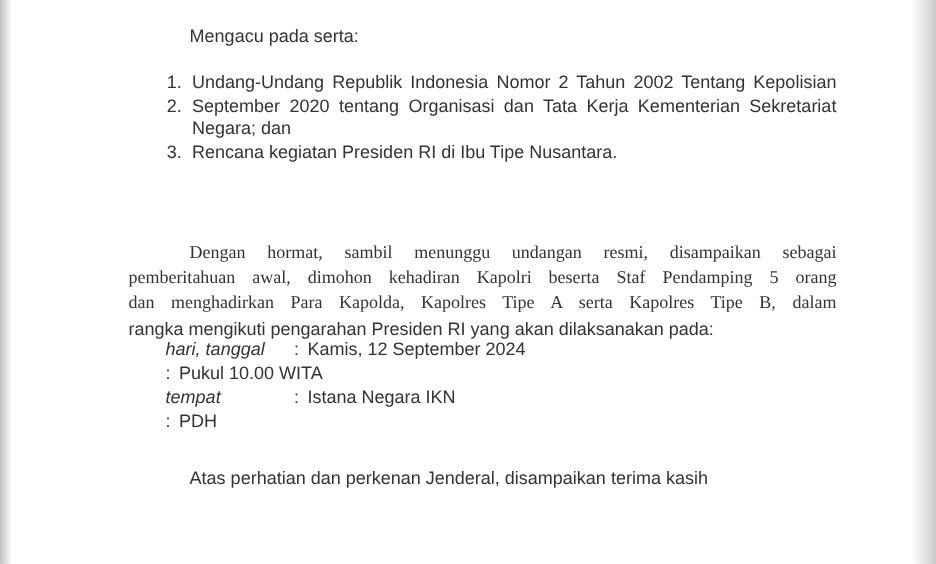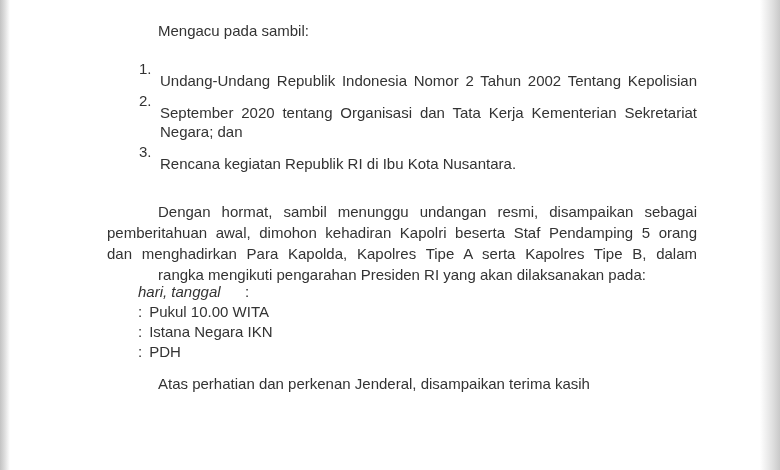--- a/index.html
+++ b/index.html
@@ -22,46 +22,46 @@
     right: 0; width: 20px;
     background: linear-gradient(to left, #c9c9c9 0%, #dedede 35%, #ffffff 100%);
   }
   .doc { position: absolute; inset: 0; font-size: 15px; }
 
   .opening  { position: absolute; left: 158px; top: 21px; line-height: 19.5px; white-space: nowrap; }
 
   .list     { position: absolute; left: 139px; top: 59px; width: 558px; }
   .list-item { display: flex; align-items: flex-start; }
   .num      { width: 21px; flex: 0 0 21px; line-height: 19.5px; }
-  .item-lines { flex: 1 1 auto; min-width: 0; margin-top: 12px; }
+  .item-lines { flex: 1 1 auto; min-width: 0; }
   .lline    { line-height: 19.5px; text-align: left; }
   .lline.fill { text-align: justify; text-align-last: justify; }
 
   .para     { position: absolute; left: 107px; top: 201px; width: 590px; }
-  .pline    { line-height: 21px; text-align: center; }
-  .pline.fill { text-align: justify; text-align-last: justify; }
+  .pline    { line-height: 21px; text-align: left; }
+  .pline.fill { text-align: justify; text-align-last: justify; font-family: Liberation Serif, serif; }
   .pline.indent { text-indent: 51px; }
 
   .details  { position: absolute; left: 138px; top: 282px; }
   .drow     { display: flex; line-height: 20px; }
   .dlabel   { width: 107px; flex: 0 0 107px; font-style: italic; }
   .dsep     { flex: 0 0 auto; margin-right: 7px; }
   .dvalue   { white-space: nowrap; }
 
-  .closing  { position: absolute; left: 158px; top: 374px; line-height: 20px; white-space: nowrap; }
+  .closing  { position: absolute; left: 158px; top: 389px; line-height: 20px; white-space: nowrap; }
 </style>
 </head>
 <body>
 
 <div class="edge edge-left"></div>
 <div class="edge edge-right"></div>
 
 <div class="doc">
 
-  <div class="opening">Mengacu pada sambil:</div>
+  <div class="opening">Mengacu pada serta:</div>
 
   <div class="list">
 
     <div class="list-item">
       <div class="num">1.</div>
       <div class="item-lines">
         <div class="lline fill">Undang-Undang Republik Indonesia Nomor 2 Tahun 2002 Tentang Kepolisian</div>
       </div>
     </div>
 
@@ -69,46 +69,48 @@
       <div class="num">2.</div>
       <div class="item-lines">
         <div class="lline fill">September 2020 tentang Organisasi dan Tata Kerja Kementerian Sekretariat</div>
         <div class="lline">Negara; dan</div>
       </div>
     </div>
 
     <div class="list-item">
       <div class="num">3.</div>
       <div class="item-lines">
-        <div class="lline">Rencana kegiatan Republik RI di Ibu Kota Nusantara.</div>
+        <div class="lline">Rencana kegiatan Presiden RI di Ibu Tipe Nusantara.</div>
       </div>
     </div>
 
   </div>
 
   <div class="para">
     <div class="pline fill indent">Dengan hormat, sambil menunggu undangan resmi, disampaikan sebagai</div>
     <div class="pline fill">pemberitahuan awal, dimohon kehadiran Kapolri beserta Staf Pendamping 5 orang</div>
     <div class="pline fill">dan menghadirkan Para Kapolda, Kapolres Tipe A serta Kapolres Tipe B, dalam</div>
     <div class="pline">rangka mengikuti pengarahan Presiden RI yang akan dilaksanakan pada:</div>
   </div>
 
   <div class="details">
 
     <div class="drow">
       <div class="dlabel">hari, tanggal</div>
       <div class="dsep">:</div>
+      <div class="dvalue">Kamis, 12 September 2024</div>
     </div>
 
     <div class="drow">
       <div class="dsep">:</div>
       <div class="dvalue">Pukul 10.00 WITA</div>
     </div>
 
     <div class="drow">
+      <div class="dlabel">tempat</div>
       <div class="dsep">:</div>
       <div class="dvalue">Istana Negara IKN</div>
     </div>
 
     <div class="drow">
       <div class="dsep">:</div>
       <div class="dvalue">PDH</div>
     </div>
 
   </div>

